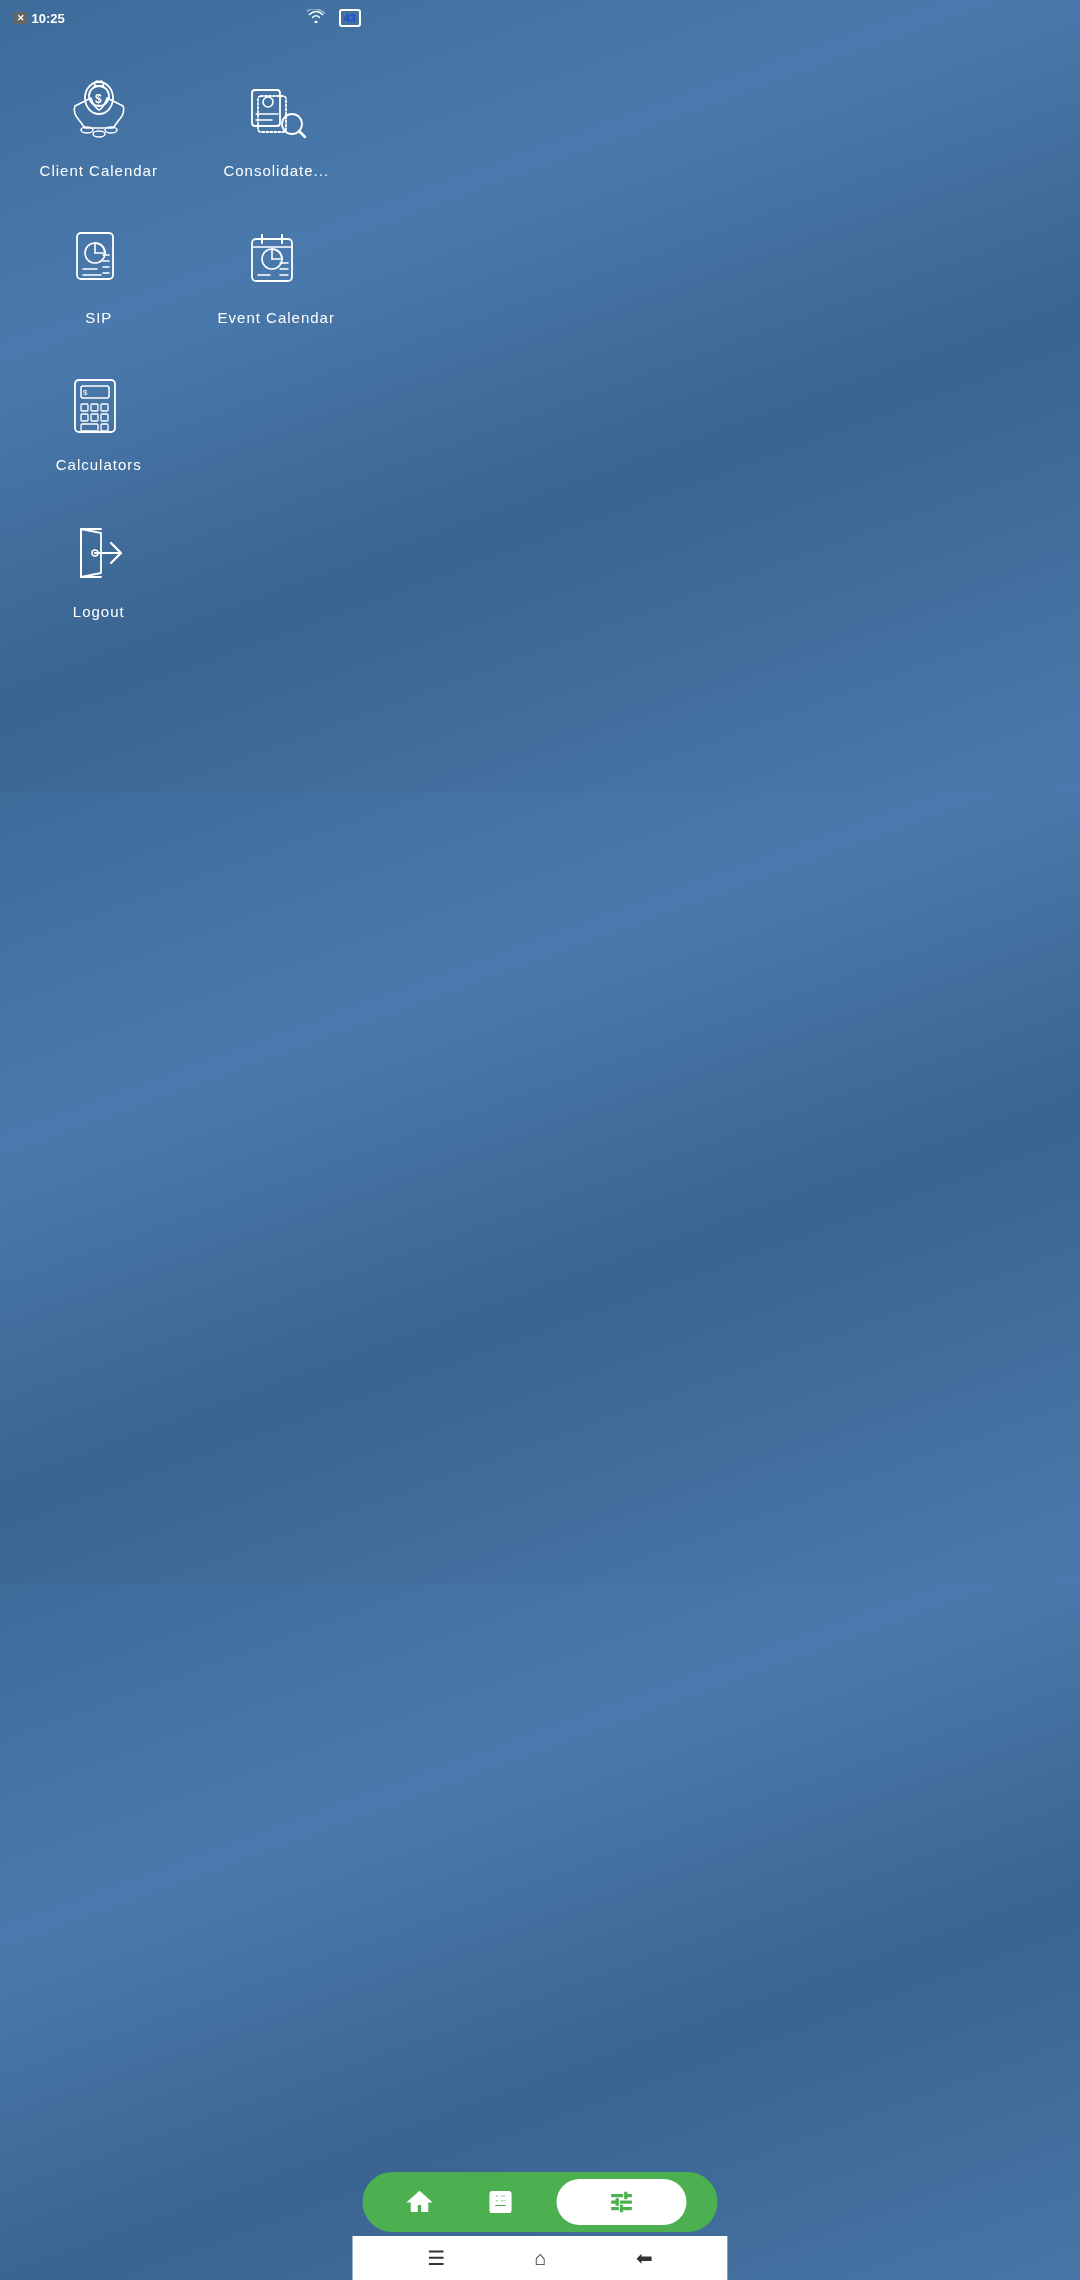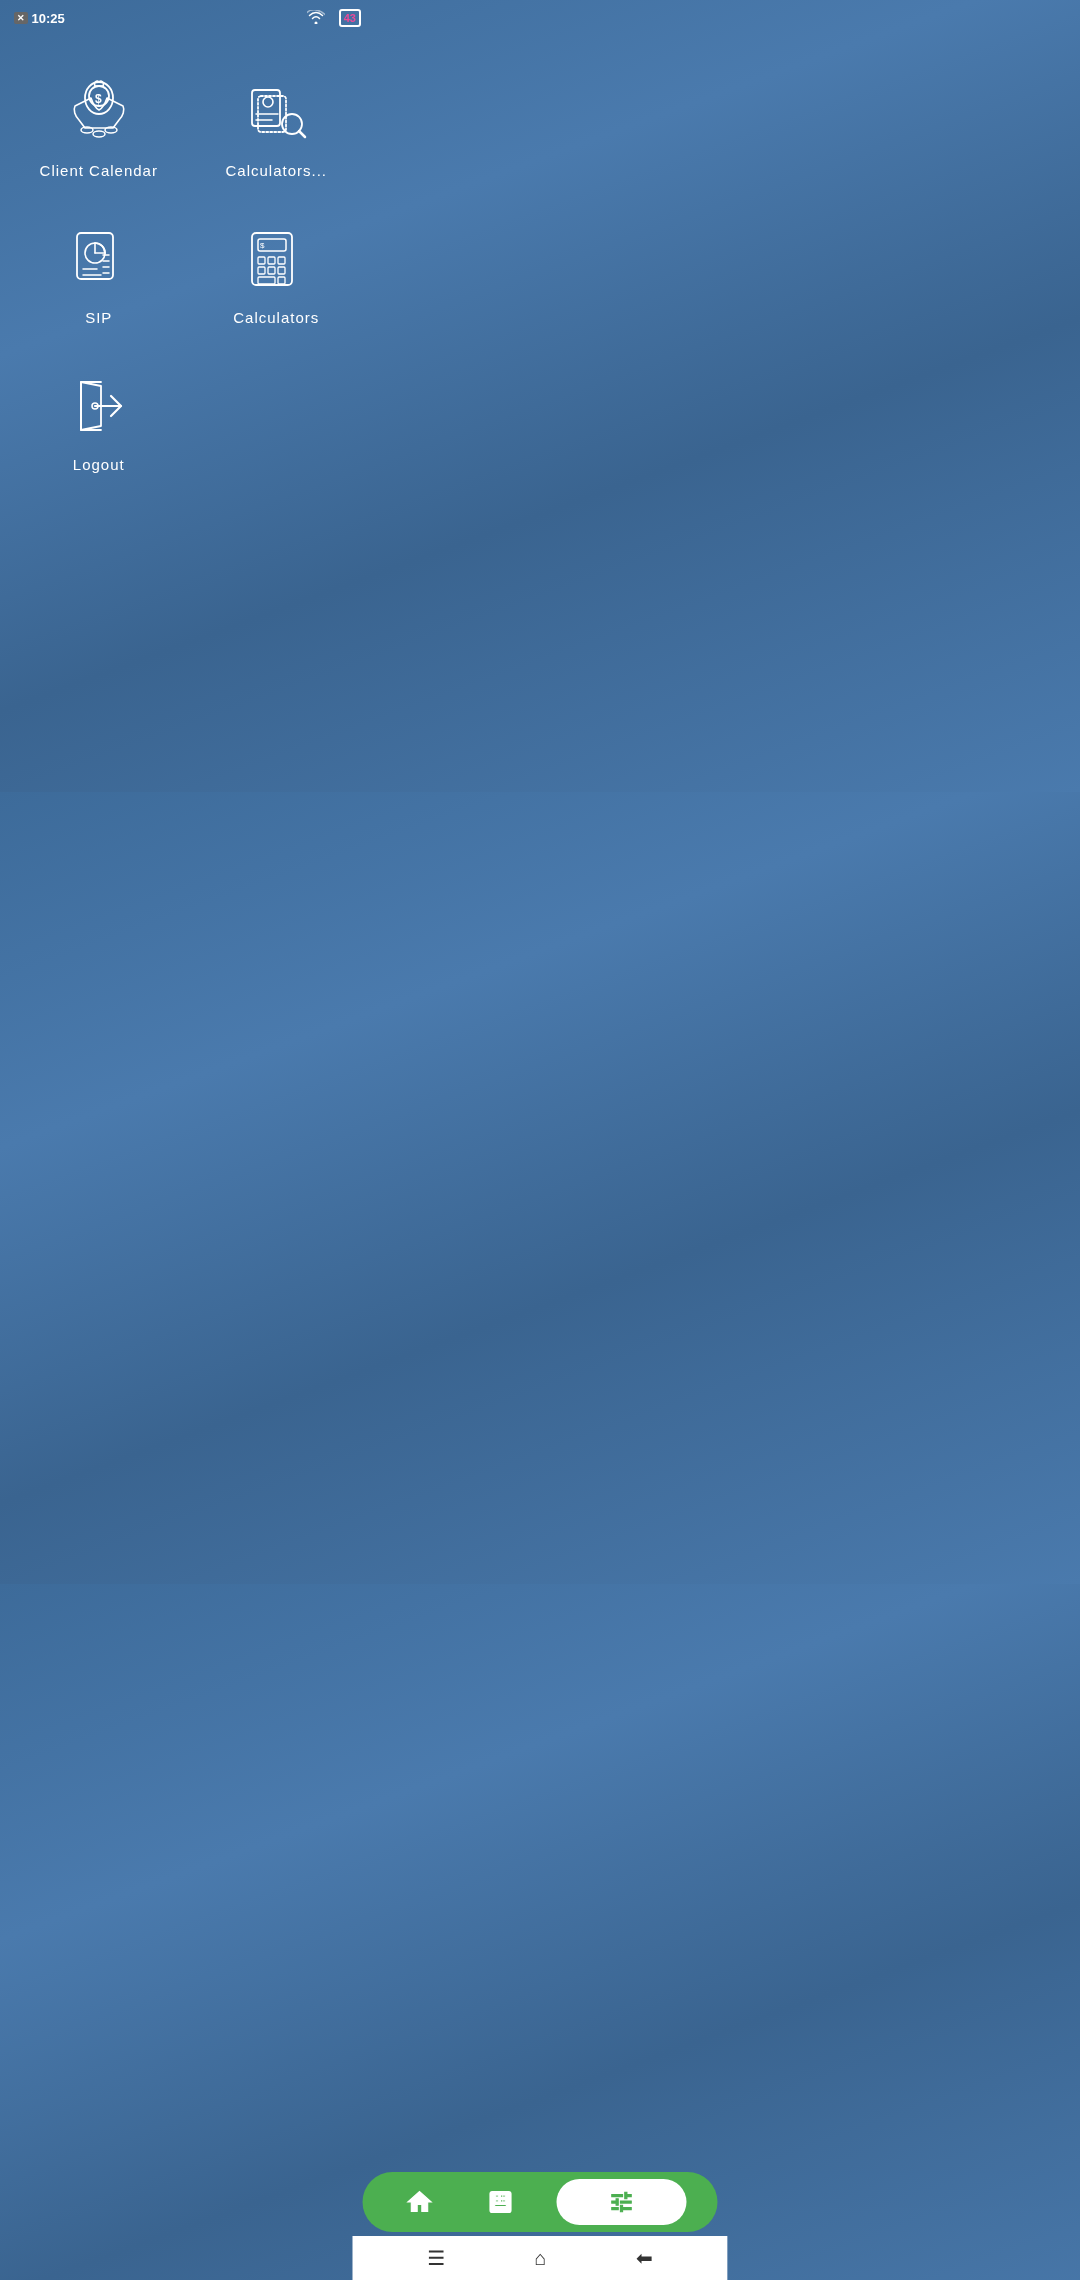--- a/index.html
+++ b/index.html
@@ -36,23 +36,23 @@
       background: #666;
       color: white;
       font-size: 9px;
       font-weight: bold;
       padding: 1px 3px;
       border-radius: 2px;
     }
 
     .status-right {
       display: flex;
-      align-items: center;
+      align-items: flex-start;
       gap: 14px;
-      color: #ec4899;
+      color: #1d4ed8;
     }
 
     .wifi-icon {
       font-size: 14px;
     }
 
     .battery {
       border: 2px solid white;
       border-radius: 3px;
       padding: 1px 3px;
@@ -229,21 +229,21 @@
         <rect x="10" y="12" width="28" height="36" rx="3" stroke-width="1.8"></rect>
         <rect x="16" y="18" width="28" height="36" rx="3" stroke-width="1.8" stroke-dasharray="2"></rect>
         <circle cx="26" cy="24" r="5" stroke-width="1.6"></circle>
         <line x1="14" y1="36" x2="36" y2="36" stroke-width="1.5"></line>
         <line x1="14" y1="42" x2="30" y2="42" stroke-width="1.5"></line>
 
         <circle cx="50" cy="46" r="10" stroke-width="1.8"></circle>
         <line x1="57" y1="53" x2="63" y2="59" stroke-width="2.5"></line>
       </svg>
     </div>
-    <span class="menu-label">Calculators...</span>
+    <span class="menu-label">Consolidate...</span>
   </div>
 
   <div class="menu-item">
     <div class="menu-icon-wrapper">
       <svg viewBox="0 0 68 68">
         <rect x="12" y="8" width="36" height="46" rx="4" stroke-width="1.8"></rect>
 
         <circle cx="30" cy="28" r="10" stroke-width="1.6"></circle>
         <line x1="30" y1="18" x2="30" y2="28" stroke-width="1.6"></line>
         <path d="M30 28 L40 28" stroke-width="1.6"></path>
@@ -255,20 +255,42 @@
         <line x1="38" y1="30" x2="44" y2="30" stroke-width="1.5"></line>
         <line x1="38" y1="36" x2="44" y2="36" stroke-width="1.5"></line>
         <line x1="38" y1="42" x2="44" y2="42" stroke-width="1.5"></line>
         <line x1="38" y1="48" x2="44" y2="48" stroke-width="1.5"></line>
       </svg>
     </div>
     <span class="menu-label">SIP</span>
   </div>
 
 
+  <div class="menu-item">
+    <div class="menu-icon-wrapper">
+      <svg viewBox="0 0 68 68">
+        <rect x="10" y="14" width="40" height="42" rx="4" stroke-width="1.8"></rect>
+
+        <circle cx="30" cy="34" r="10" stroke-width="1.6"></circle>
+        <line x1="30" y1="24" x2="30" y2="34" stroke-width="1.6"></line>
+        <path d="M30 34 L40 34" stroke-width="1.6"></path>
+        <path d="M30 24 A10 10 0 0 1 40 34" stroke-width="1.6"></path>
+
+        <line x1="10" y1="22" x2="50" y2="22" stroke-width="1.5"></line>
+        <line x1="20" y1="10" x2="20" y2="18" stroke-width="2"></line>
+        <line x1="40" y1="10" x2="40" y2="18" stroke-width="2"></line>
+
+        <line x1="16" y1="50" x2="28" y2="50" stroke-width="1.5"></line>
+        <line x1="38" y1="38" x2="46" y2="38" stroke-width="1.5"></line>
+        <line x1="38" y1="44" x2="46" y2="44" stroke-width="1.5"></line>
+        <line x1="38" y1="50" x2="46" y2="50" stroke-width="1.5"></line>
+      </svg>
+    </div>
+    <span class="menu-label">Event Calendar</span>
+  </div>
 
   <div class="menu-item">
     <div class="menu-icon-wrapper">
       <svg viewBox="0 0 68 68">
 
         <rect x="10" y="8" width="40" height="52" rx="4" stroke-width="1.8"></rect>
 
         <rect x="16" y="14" width="28" height="12" rx="2" stroke-width="1.5"></rect>
 
         <rect x="16" y="32" width="7" height="7" rx="1" stroke-width="1.3"></rect>

